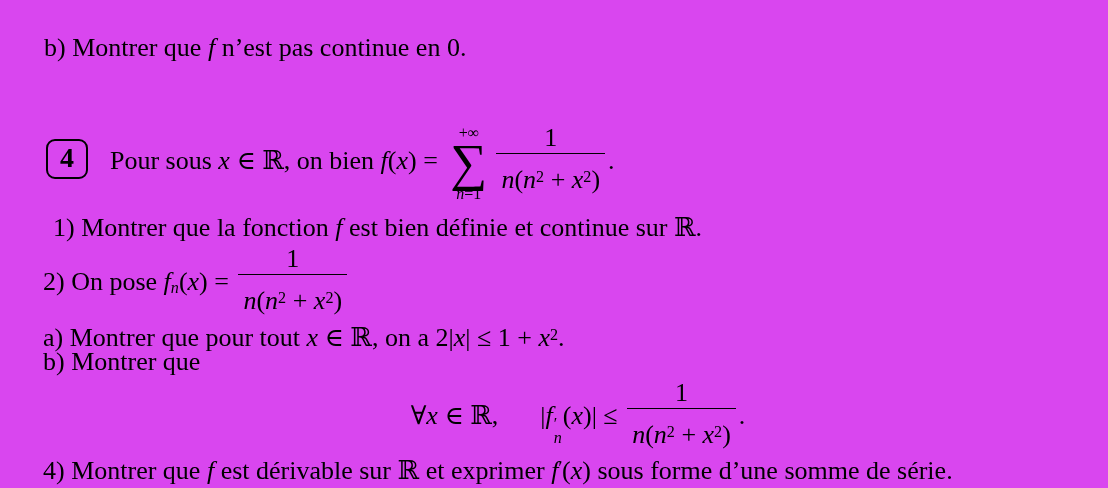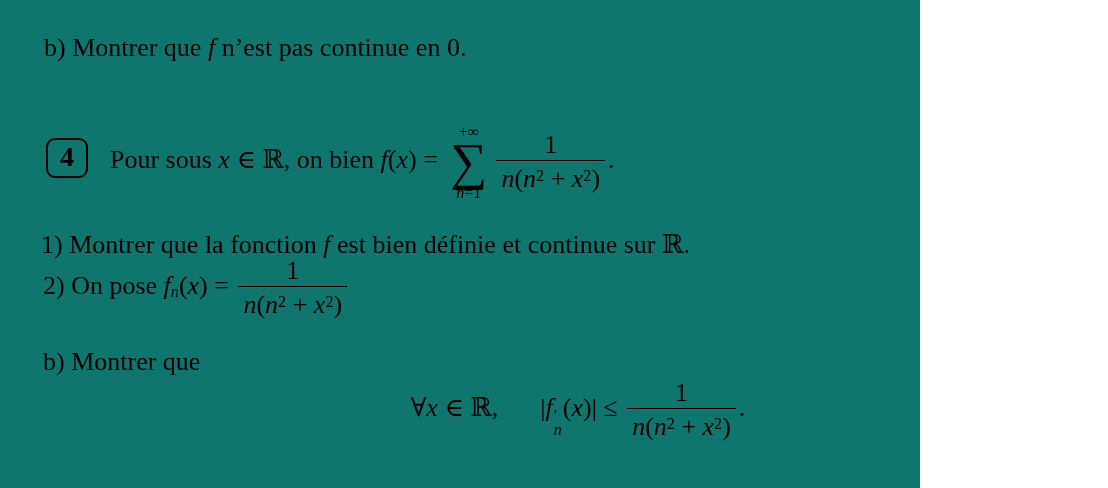--- a/index.html
+++ b/index.html
@@ -2,33 +2,33 @@
 <html><head>
 <meta charset="utf-8">
 <style>
   html, body { margin:0; padding:0; }
   body {
     width:1108px; height:488px;
     background:#ffffff; color:#000000;
     font-family:"Liberation Serif","DejaVu Serif","DejaVu Sans",serif;
     font-size:26px;
   }
-  .page { position:relative; width:920px; height:488px; overflow:hidden; background:#0f766e; }
+  .page { position:relative; width:1108px; height:488px; overflow:hidden; background:#d946ef; }
   .line { position:absolute; white-space:nowrap; line-height:30px; margin:0; }
   .eqline { left:0; width:1108px; text-align:center; transform:translateX(24px); }
   .mr { font-style:normal; }
   .mi { font-style:italic; }
   .msup { font-size:0.62em; vertical-align:0.38em; }
   .msub { font-size:0.62em; vertical-align:-0.18em; font-style:italic; }
   .frac {
     display:inline-flex; flex-direction:column; align-items:center;
     vertical-align:middle; margin:0 3px; text-align:center;
   }
   .frac .num { line-height:30px; padding:0 2px; }
-  .frac .den { line-height:30px; border-top:1.6px solid #000000; padding:0 5px; }
+  .frac .den { line-height:30px; border-top:1.6px solid #000000; padding:8px 5px; }
   .bigop {
     display:inline-flex; flex-direction:column; align-items:center;
     vertical-align:middle; margin:0 6px; line-height:1;
   }
   .bigop .lim { font-size:16px; line-height:17px; }
   .bigop .sigma { font-size:52px; line-height:44px; }
   .supsub {
     display:inline-flex; flex-direction:column; align-items:flex-start;
     vertical-align:-0.3em; line-height:0.85; font-size:0.62em; margin:0 1px;
   }
@@ -52,32 +52,34 @@
     <span class="exbox"><span>4</span></span><span><span class="mr">Pour sous </span><span class="mi">x</span><span class="mr"> ∈ ℝ, on bien </span><span class="mi">f</span><span class="mr">(</span><span class="mi">x</span><span class="mr">) = </span><span class="bigop">
           <span class="lim">+∞</span>
           <span class="sigma">∑</span>
           <span class="lim"><span class="mi">n</span><span class="mr">=1</span></span>
         </span><span class="frac">
           <span class="num"><span class="mr">1</span></span>
           <span class="den"><span class="mi">n</span><span class="mr">(</span><span class="mi">n</span><span class="msup">2</span><span class="mr"> + </span><span class="mi">x</span><span class="msup">2</span><span class="mr">)</span></span>
         </span><span class="mr">.</span></span>
   </div>
 
-  <div class="line" style="left:41px; top:213px;margin-top:17px;"><span class="mr">1) Montrer que la fonction </span><span class="mi">f</span><span class="mr"> est bien définie et continue sur ℝ.</span></div>
+  <div class="line" style="left:53px; top:213px;"><span class="mr">1) Montrer que la fonction </span><span class="mi">f</span><span class="mr"> est bien définie et continue sur ℝ.</span></div>
 
-  <div class="line" style="left:43px; top:256px;"><span class="mr">2) On pose </span><span class="mi">f</span><span class="msub">n</span><span class="mr">(</span><span class="mi">x</span><span class="mr">) = </span><span class="frac">
+  <div class="line" style="left:43px; top:244px;"><span class="mr">2) On pose </span><span class="mi">f</span><span class="msub">n</span><span class="mr">(</span><span class="mi">x</span><span class="mr">) = </span><span class="frac">
         <span class="num"><span class="mr">1</span></span>
         <span class="den"><span class="mi">n</span><span class="mr">(</span><span class="mi">n</span><span class="msup">2</span><span class="mr"> + </span><span class="mi">x</span><span class="msup">2</span><span class="mr">)</span></span>
       </span></div>
 
+  <div class="line" style="left:43px; top:320px;"><span class="mr">a) Montrer que pour tout </span><span class="mi">x</span><span class="mr"> ∈ ℝ, on a 2|</span><span class="mi">x</span><span class="mr">| ≤ 1 + </span><span class="mi">x</span><span class="msup">2</span><span class="mr">.</span></div>
 
   <div class="line" style="left:43px; top:347px;">b) Montrer que</div>
 
   <div class="line eqline" style="top:378px;"><span class="mr">∀</span><span class="mi">x</span><span class="mr"> ∈ ℝ,</span><span class="space"></span><span class="mr">|</span><span class="mi">f</span><span class="supsub">
         <span class="ss-sup">′</span>
         <span class="ss-sub">n</span>
       </span><span class="mr">(</span><span class="mi">x</span><span class="mr">)| ≤ </span><span class="frac">
         <span class="num"><span class="mr">1</span></span>
         <span class="den"><span class="mi">n</span><span class="mr">(</span><span class="mi">n</span><span class="msup">2</span><span class="mr"> + </span><span class="mi">x</span><span class="msup">2</span><span class="mr">)</span></span>
       </span><span class="mr">.</span></div>
 
+  <div class="line" style="left:43px; top:453px;"><span class="mr">4) Montrer que </span><span class="mi">f</span><span class="mr"> est dérivable sur ℝ et exprimer </span><span class="mi">f</span><span class="msup">′</span><span class="mr">(</span><span class="mi">x</span><span class="mr">) sous forme d’une somme de série.</span></div>
 
 </div>
 
 </body></html>

